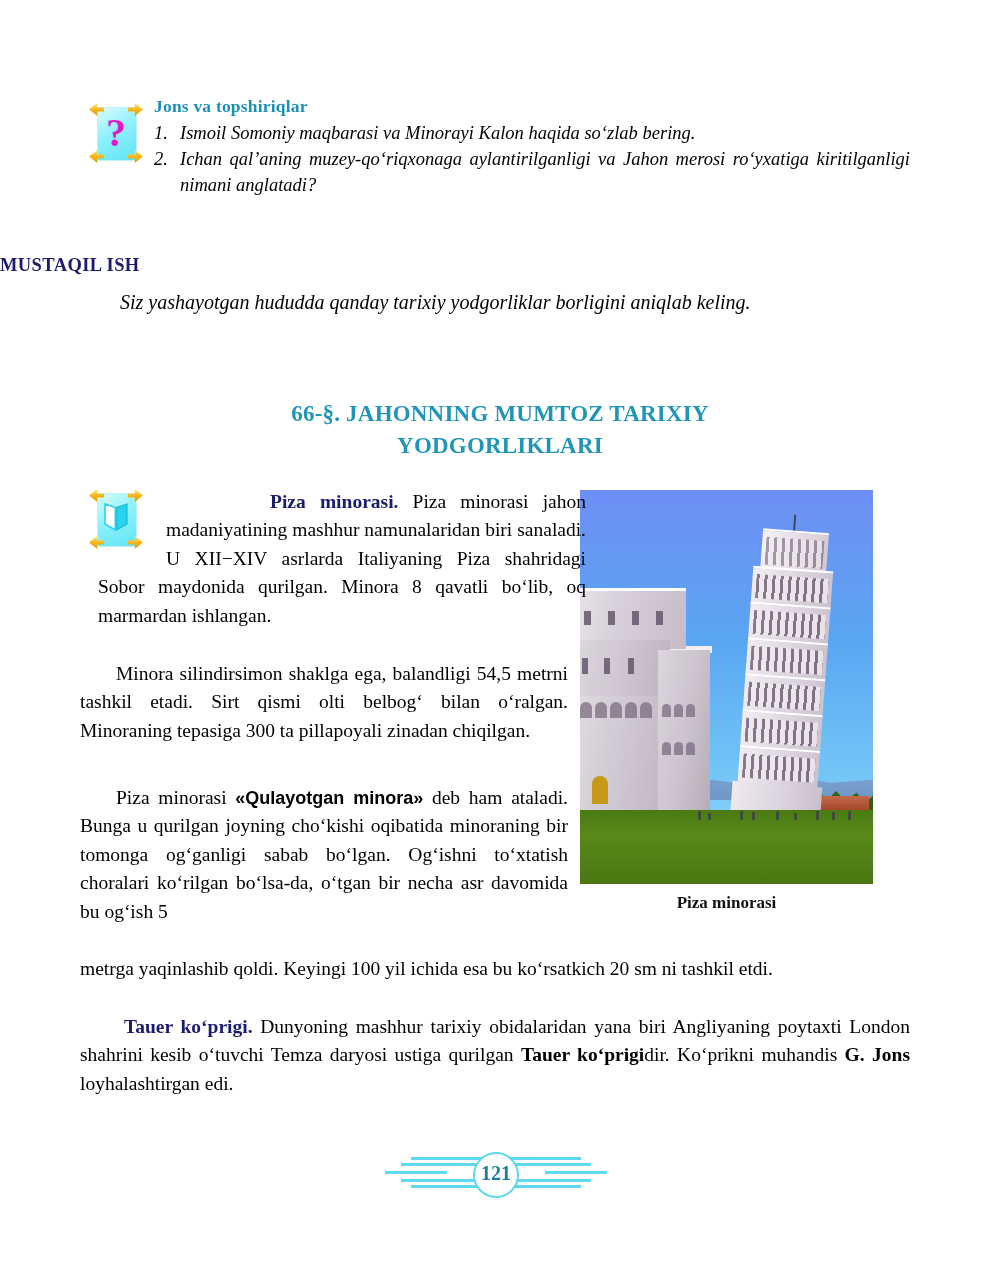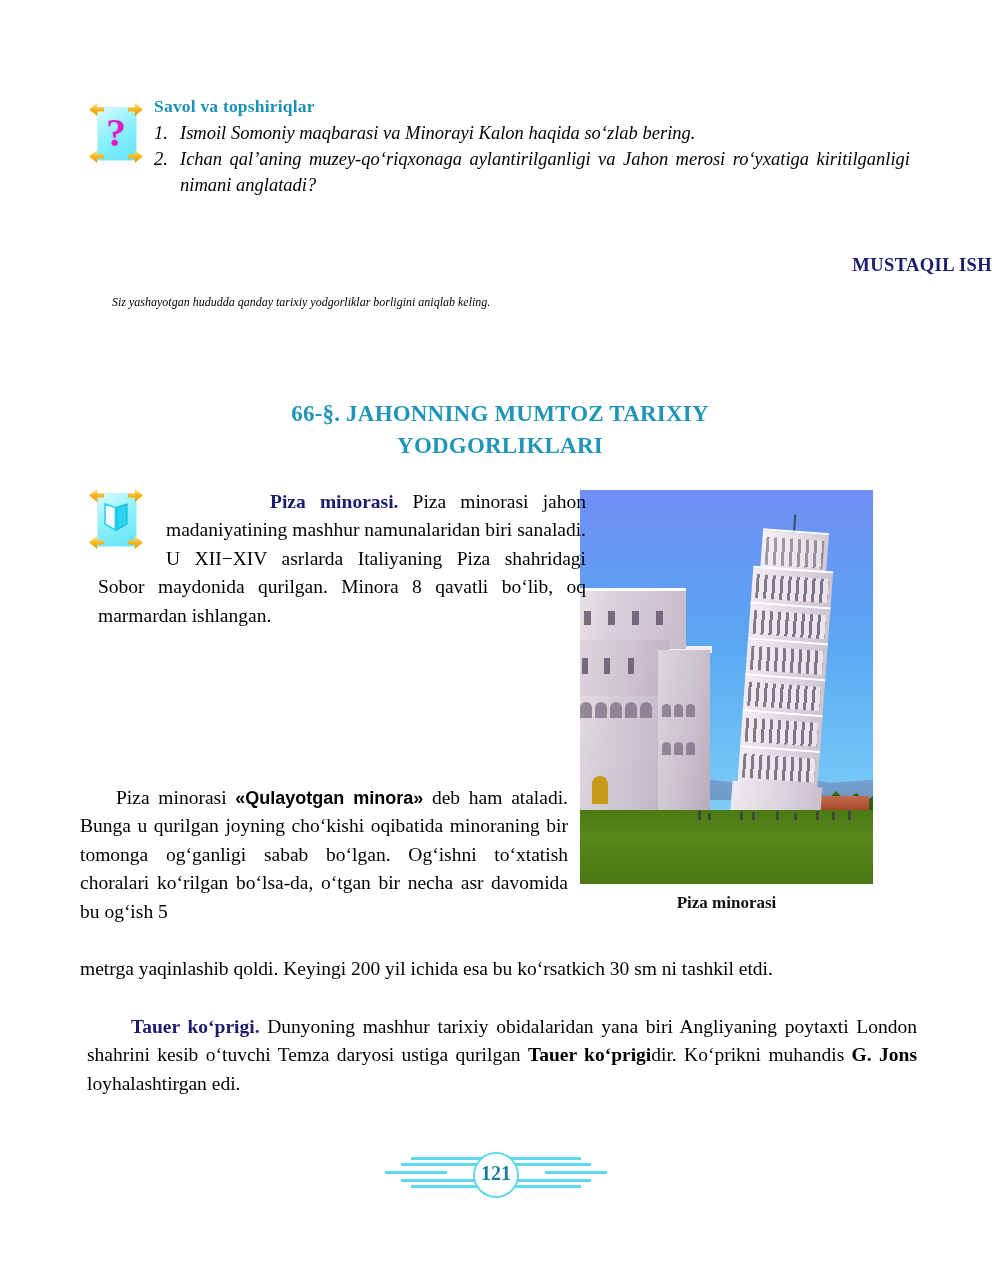--- a/index.html
+++ b/index.html
@@ -111,35 +111,35 @@
     top: 0;
     font-style: italic;
   }
 
   
   #mustaqil-heading {
     position: absolute;
     left: 0px;
     top: 255px;
     width: 992px;
-    text-align: right;
+    text-align: left;
     font-family: "Liberation Serif", serif;
     font-weight: bold;
     font-size: 18.5px;
     color: #1c1c6e;
     letter-spacing: 0.4px;
   }
   #mustaqil-text {
     position: absolute;
-    left: 68px;
+    left: 76px;
     top: 289px;
     width: 830px;
     font-family: "Liberation Serif", serif;
     font-style: italic;
-    font-size: 12px;
+    font-size: 20px;
     line-height: 27px;
     text-align: justify;
     text-justify: inter-word;
     text-indent: 44px;
   }
 
   
   #section-heading {
     position: absolute;
     left: 150px;
@@ -405,21 +405,20 @@
   #para-4 {
     position: absolute;
     left: 80px;
     top: 1013px;
     width: 830px;
     font-size: 19.5px;
     line-height: 28.4px;
     text-align: justify;
     text-justify: inter-word;
     text-indent: 44px;
-    margin-left: 7px;
   }
   .navy-bold {
     color: #1c1c6e;
     font-weight: bold;
   }
   .blk-bold { font-weight: bold; }
   .sans-bold {
     font-family: "Liberation Sans", "DejaVu Sans", sans-serif;
     font-weight: bold;
     font-size: 18px;
@@ -491,21 +490,21 @@
 
     <div class="q-icon">
       <div class="icon-plate"></div>
       <div class="q-mark">?</div>
       <div class="corner-arrow ca-tl"></div>
       <div class="corner-arrow ca-tr"></div>
       <div class="corner-arrow ca-bl"></div>
       <div class="corner-arrow ca-br"></div>
     </div>
 
-    <div id="questions-title">Savol va topshiriqlar</div>
+    <div id="questions-title">Jons va topshiriqlar</div>
 
     <div class="q-list">
       <div class="q-item">
         <span class="q-num">1.</span>
         <span>Ismoil Somoniy maqbarasi va Minorayi Kalon haqida so‘zlab bering.</span>
       </div>
       <div class="q-item">
         <span class="q-num">2.</span>
         <span>Ichan qal’aning muzey-qo‘riqxonaga aylantirilganligi va Jahon merosi ro‘yxatiga kiritilganligi nimani anglatadi?</span>
       </div>
@@ -616,26 +615,27 @@
     <div class="corner-arrow ca-tr"></div>
     <div class="corner-arrow ca-bl"></div>
     <div class="corner-arrow ca-br"></div>
   </div>
 
   <div id="para-1">
     <div id="para-1-shape"></div>
     <span class="lead-indent"></span><span class="navy-bold">Piza minorasi.</span><span> Piza minorasi jahon madaniyatining mashhur namunalaridan biri sanaladi. U XII−XIV asrlarda Italiyaning Piza shahridagi Sobor maydonida qurilgan. Minora 8 qavatli bo‘lib, oq marmardan ishlangan.</span>
   </div>
 
+  <div id="para-2">Minora silindirsimon shaklga ega, balandligi 54,5 metrni tashkil etadi. Sirt qismi olti belbog‘ bilan o‘ralgan. Minoraning tepasiga 300 ta pillapoyali zinadan chiqilgan.</div>
 
   <div id="para-3">
     <span>Piza minorasi </span><span class="sans-bold">«Qulayotgan minora»</span><span> deb ham ataladi. Bunga u qurilgan joyning cho‘kishi oqibatida minoraning bir tomonga og‘ganligi sabab bo‘lgan. Og‘ishni to‘xtatish choralari ko‘rilgan bo‘lsa-da, o‘tgan bir necha asr davomida bu og‘ish 5 </span>
   </div>
 
-  <div id="para-3-cont">metrga yaqinlashib qoldi. Keyingi 200 yil ichida esa bu ko‘rsatkich 30 sm ni tashkil etdi.</div>
+  <div id="para-3-cont">metrga yaqinlashib qoldi. Keyingi 100 yil ichida esa bu ko‘rsatkich 20 sm ni tashkil etdi.</div>
 
   <div id="para-4">
     <span class="navy-bold">Tauer ko‘prigi.</span><span> Dunyoning mashhur tarixiy obidalaridan yana biri Angliyaning poytaxti London shahrini kesib o‘tuvchi Temza daryosi ustiga qurilgan </span><span class="blk-bold">Tauer ko‘prigi</span><span>dir. Ko‘prikni muhandis </span><span class="blk-bold">G. Jons</span><span> loyhalashtirgan edi.</span>
   </div>
 
   <div id="page-footer">
     <div class="footer-center">
       <div class="rays left">
         <div class="ray" style="left:0px;   top:14px; width:62px;"></div>
         <div class="ray" style="left:16px;  top:6px;  width:88px;"></div>

